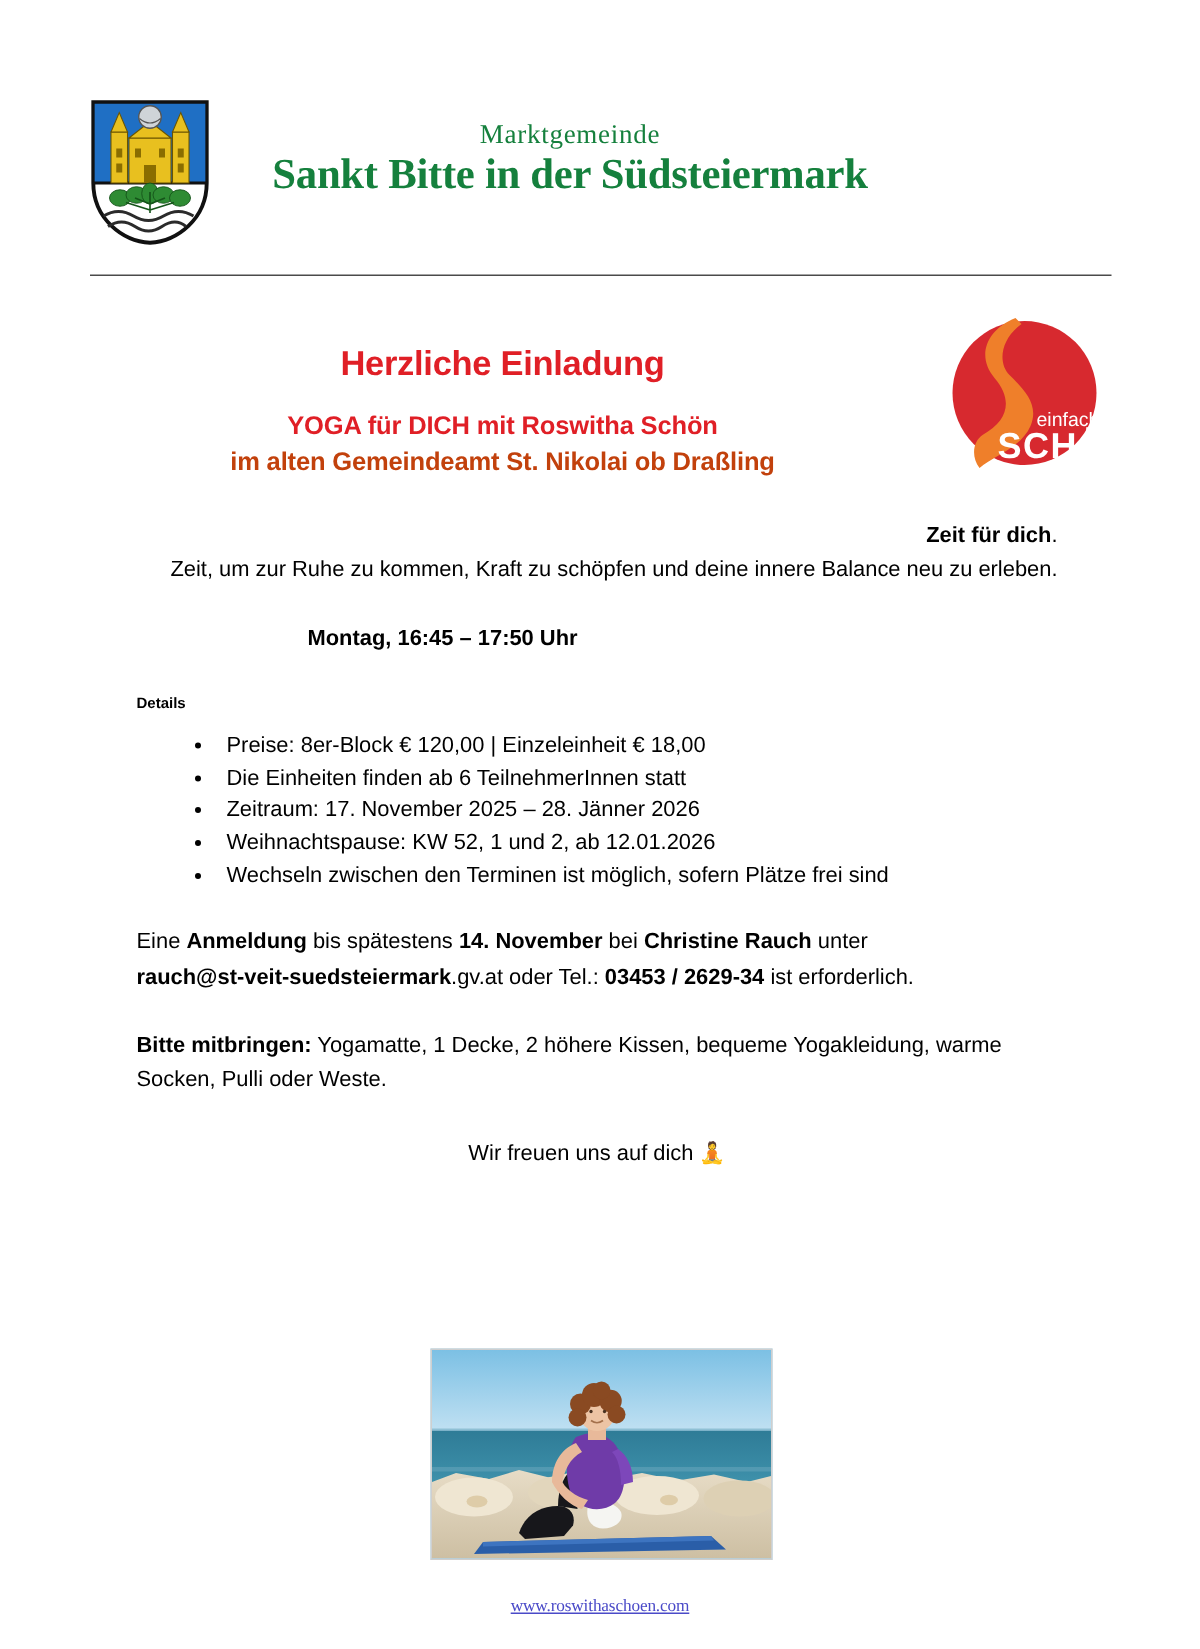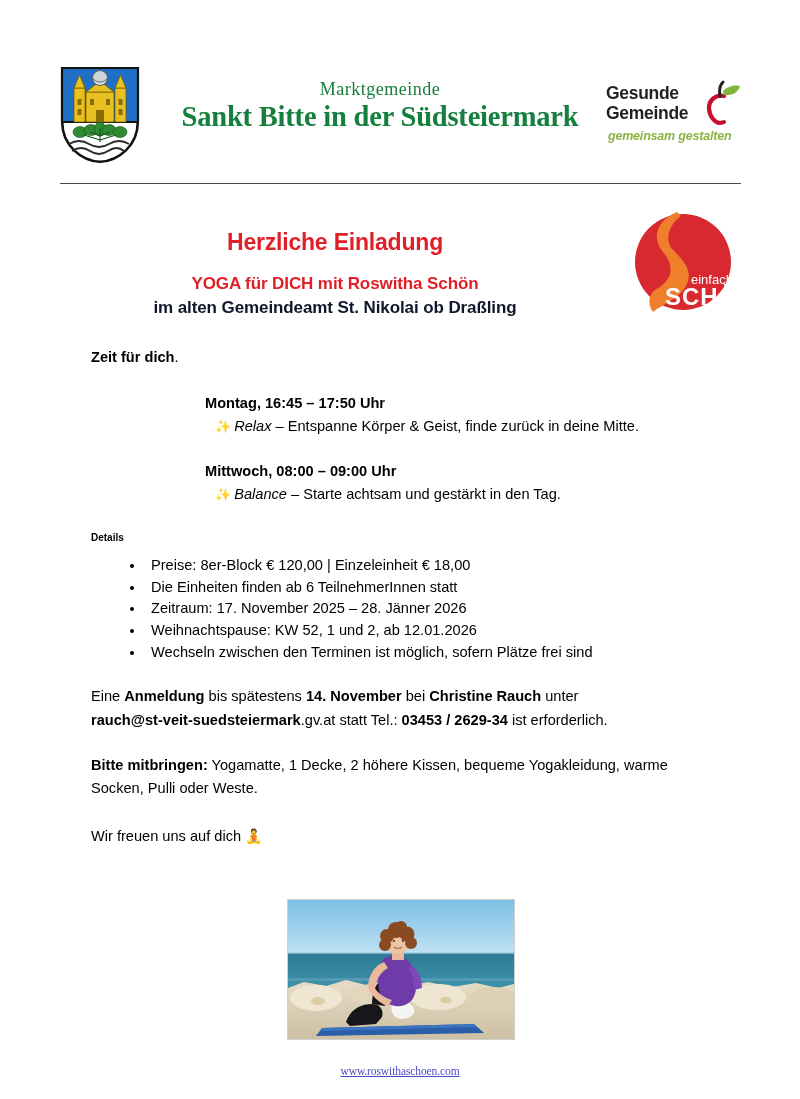--- a/index.html
+++ b/index.html
@@ -111,41 +111,41 @@
     margin-top: 15px;
     font-size: 17px;
     font-weight: bold;
     color: #e01f26;
     line-height: 1.45;
     letter-spacing: -0.1px;
   }
   .t-sub2 {
     font-size: 17px;
     font-weight: bold;
-    color: #0f172a;
+    color: #c2410c;
     line-height: 1.45;
     letter-spacing: -0.1px;
   }
 
   .schoen-logo {
     position: absolute;
     left: 621px; top: 204px;
     width: 115px; height: 115px;
   }
 
   
   .body-area {
     position: absolute;
     left: 91px; top: 346px;
     width: 614px;
     font-size: 14.6px;
     line-height: 1.58;
     color: #000;
   }
-  .p-intro { margin: 0; }
+  .p-intro { margin: 0; text-align: right; }
   .p-intro b { font-weight: bold; }
 
   .schedule {
     margin: 0;
     padding-left: 114px;
     margin-top: 23px;
   }
   .sched-block { margin-bottom: 21px; }
   .sched-block:last-child { margin-bottom: 0; }
   .sched-day {
@@ -188,20 +188,21 @@
   }
   .p-bringen {
     margin-top: 22px;
     font-size: 14.6px;
     line-height: 1.6;
   }
   .p-freuen {
     margin-top: 24px;
     font-size: 14.6px;
     line-height: 1.6;
+    text-align: center;
   }
   .yoga-emoji {
     font-size: 14px;
     color: #c9a227;
     margin-left: 4px;
   }
 
   
   .photo {
     position: absolute;
@@ -271,34 +272,20 @@
       <path d="M9,78 q10,-6 20,0 t20,0 t20,0" stroke="#2b2b2b" stroke-width="2" fill="none"></path>
       <path d="M12,85 q9,-6 18,0 t18,0 t16,0" stroke="#2b2b2b" stroke-width="2" fill="none"></path>
     </svg>
   </div>
 
   <div class="header-text">
     <div class="h-line1">Marktgemeinde</div>
     <div class="h-line2">Sankt Bitte in der Südsteiermark</div>
   </div>
 
-  <div class="gg-logo">
-    <div class="gg-words">
-      <div>Gesunde</div>
-      <div>Gemeinde</div>
-    </div>
-    <div class="gg-apple">
-      <svg width="44" height="48" viewBox="0 0 44 48">
-        <path d="M26,16 C18,14 11,20 11,28 C11,36 17,43 22,43 C24,43 25,42 26,42" stroke="#c8102e" stroke-width="4.2" fill="none" stroke-linecap="round"></path>
-        <path d="M22,16 C21,10 22,5 25,2" stroke="#231f20" stroke-width="3" fill="none" stroke-linecap="round"></path>
-        <path d="M25,11 C31,5 39,5 42,6 C40,13 33,16 26,15 Z" fill="#7fb539"></path>
-      </svg>
-    </div>
-    <div class="gg-tag">gemeinsam gestalten</div>
-  </div>
 
   <div class="hr"></div>
 </div>
 
 <div class="title-wrap">
   <div class="t-main">Herzliche Einladung</div>
   <div class="t-sub1">YOGA für DICH mit Roswitha Schön</div>
   <div class="t-sub2">im alten Gemeindeamt St. Nikolai ob Draßling</div>
 </div>
 
@@ -309,50 +296,40 @@
              C42,100 60,94 66,80 C72,66 62,56 52,46 C44,38 46,22 60,12 Z" fill="#ef7f2a"></path>
     <text x="70" y="80" font-family="'Liberation Sans', sans-serif" font-size="13" fill="#ffffff">einfach</text>
     <text x="44" y="101" font-family="'Liberation Sans', sans-serif" font-size="24" font-weight="bold" fill="#ffffff" letter-spacing="1">SCHÖN</text>
   </svg>
 </div>
 
 <div class="body-area">
 
   <p class="p-intro">
     <b>Zeit für dich</b><span>.</span><br>
+    <span>Zeit, um zur Ruhe zu kommen, Kraft zu schöpfen und deine innere Balance neu zu erleben.</span>
   </p>
 
   <div class="schedule">
     <div class="sched-block">
       <div class="sched-day">Montag, 16:45 – 17:50 Uhr</div>
-      <div class="sched-desc">
-        <span class="spark">✨</span><i>Relax</i>
-        <span>– Entspanne Körper &amp; Geist, finde zurück in deine Mitte.</span>
-      </div>
-    </div>
-    <div class="sched-block">
-      <div class="sched-day">Mittwoch, 08:00 – 09:00 Uhr</div>
-      <div class="sched-desc">
-        <span class="spark">✨</span><i>Balance</i>
-        <span>– Starte achtsam und gestärkt in den Tag.</span>
-      </div>
     </div>
   </div>
 
   <div class="details-head">Details</div>
 
   <ul class="details-list">
     <li>Preise: 8er-Block € 120,00 | Einzeleinheit € 18,00</li>
     <li>Die Einheiten finden ab 6 TeilnehmerInnen statt</li>
     <li>Zeitraum: 17. November 2025 – 28. Jänner 2026</li>
     <li>Weihnachtspause: KW 52, 1 und 2, ab 12.01.2026</li>
     <li>Wechseln zwischen den Terminen ist möglich, sofern Plätze frei sind</li>
   </ul>
 
-  <div class="p-anmeldung"><span>Eine </span><b>Anmeldung</b><span> bis spätestens </span><b>14. November</b><span> bei </span><b>Christine Rauch</b><span> unter </span><br><b>rauch@st-veit-suedsteiermark</b><span>.gv.at</span><span> statt Tel.: </span><b>03453 / 2629-34</b><span> ist erforderlich.</span></div>
+  <div class="p-anmeldung"><span>Eine </span><b>Anmeldung</b><span> bis spätestens </span><b>14. November</b><span> bei </span><b>Christine Rauch</b><span> unter </span><br><b>rauch@st-veit-suedsteiermark</b><span>.gv.at</span><span> oder Tel.: </span><b>03453 / 2629-34</b><span> ist erforderlich.</span></div>
 
   <div class="p-bringen"><b>Bitte mitbringen:</b><span> Yogamatte, 1 Decke, 2 höhere Kissen, bequeme Yogakleidung, warme Socken, Pulli oder Weste.</span></div>
 
   <div class="p-freuen"><span>Wir freuen uns auf dich</span><span class="yoga-emoji">🧘</span></div>
 </div>
 
 <div class="photo">
   <svg width="226" height="139" viewBox="0 0 226 139">
     <defs>
       <linearGradient id="sky" x1="0" y1="0" x2="0" y2="1">

